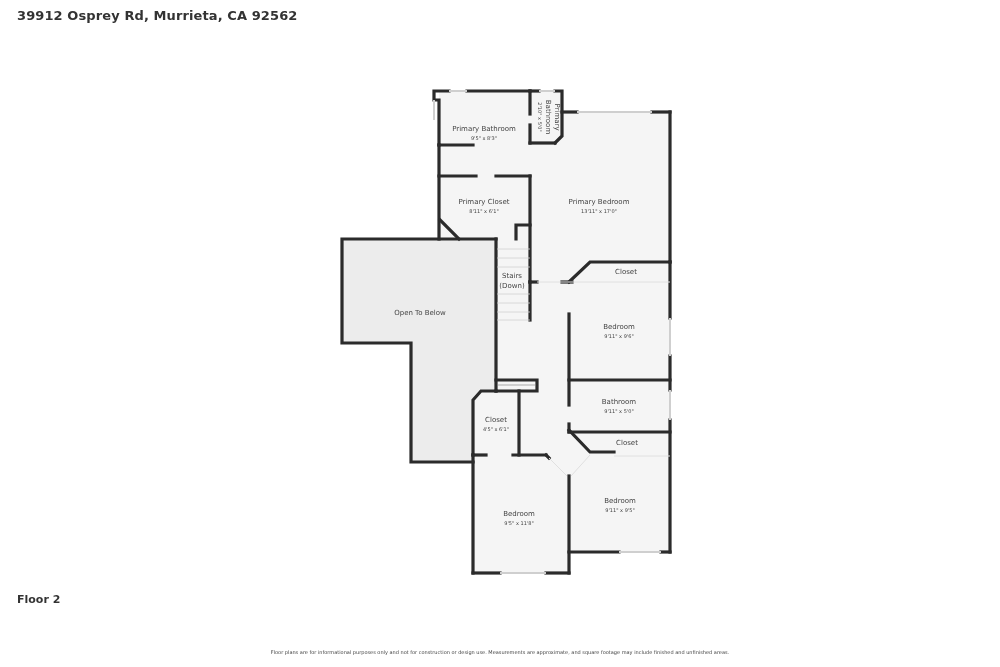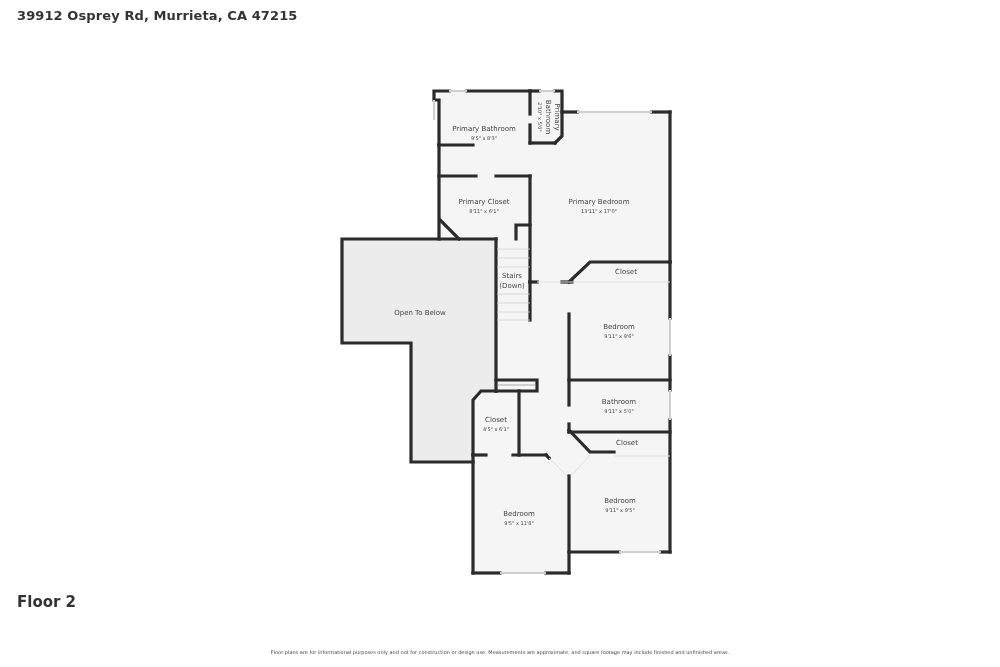--- a/index.html
+++ b/index.html
@@ -1,27 +1,27 @@
 <!DOCTYPE html>
 <html><head>
   <meta charset="utf-8">
   <style>
     html, body { margin: 0; padding: 0; background: #ffffff; }
     body { width: 1000px; height: 667px; position: relative; overflow: hidden; font-family: "DejaVu Sans", sans-serif; color: #333; }
     .address { position: absolute; left: 17px; top: 8px; font-size: 13px; font-weight: bold; color: #333; letter-spacing: 0.1px; }
-    .floor-label { position: absolute; left: 17px; top: 593px; font-size: 15px; font-weight: bold; color: #333; }
+    .floor-label { position: absolute; left: 17px; top: 593px; font-size: 11px; font-weight: bold; color: #333; }
     .disclaimer { position: absolute; left: 0; width: 1000px; top: 649px; text-align: center; font-size: 5px; color: #444; }
     svg.plan { position: absolute; left: 0; top: 0; }
     .room-name { font-family: "DejaVu Sans", sans-serif; font-size: 7px; fill: #444; text-anchor: middle; }
     .room-dim { font-family: "DejaVu Sans", sans-serif; font-size: 5px; fill: #444; text-anchor: middle; }
   </style>
 </head>
 <body>
 
-<div class="address">39912 Osprey Rd, Murrieta, CA 47215</div>
+<div class="address">39912 Osprey Rd, Murrieta, CA 92562</div>
 
 <svg class="plan" width="1000" height="667" viewBox="0 0 1000 667">
 
   <g>
     <polygon points="342,239 496,239 496,462 411,462 411,343 342,343" fill="#ececec"></polygon>
     <polygon points="439,91 562,91 562,112 670,112 670,552 569,552 569,573 473,573 473,400 481,391 496,391 496,239 439,239" fill="#f5f5f5"></polygon>
   </g>
 
   <g stroke="#2b2b2b" stroke-width="3.2" fill="none" stroke-linecap="square">
 

